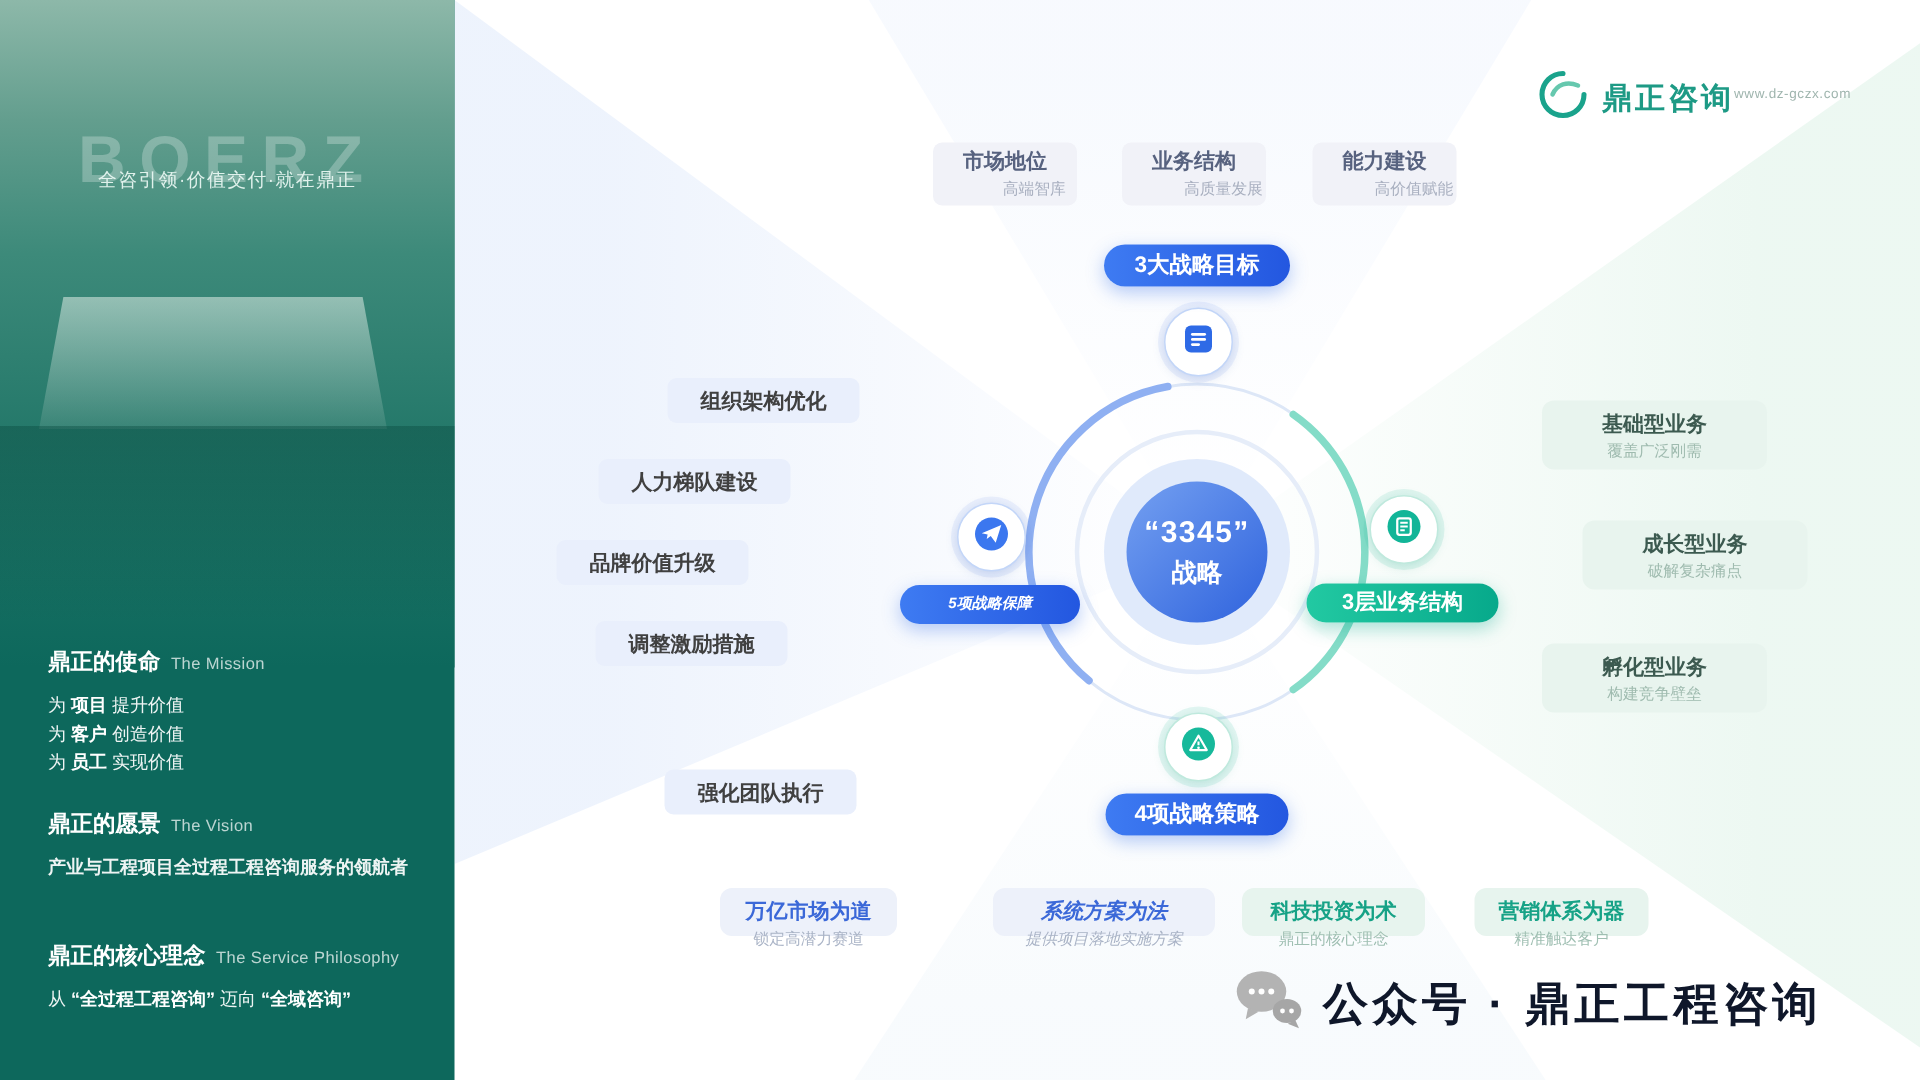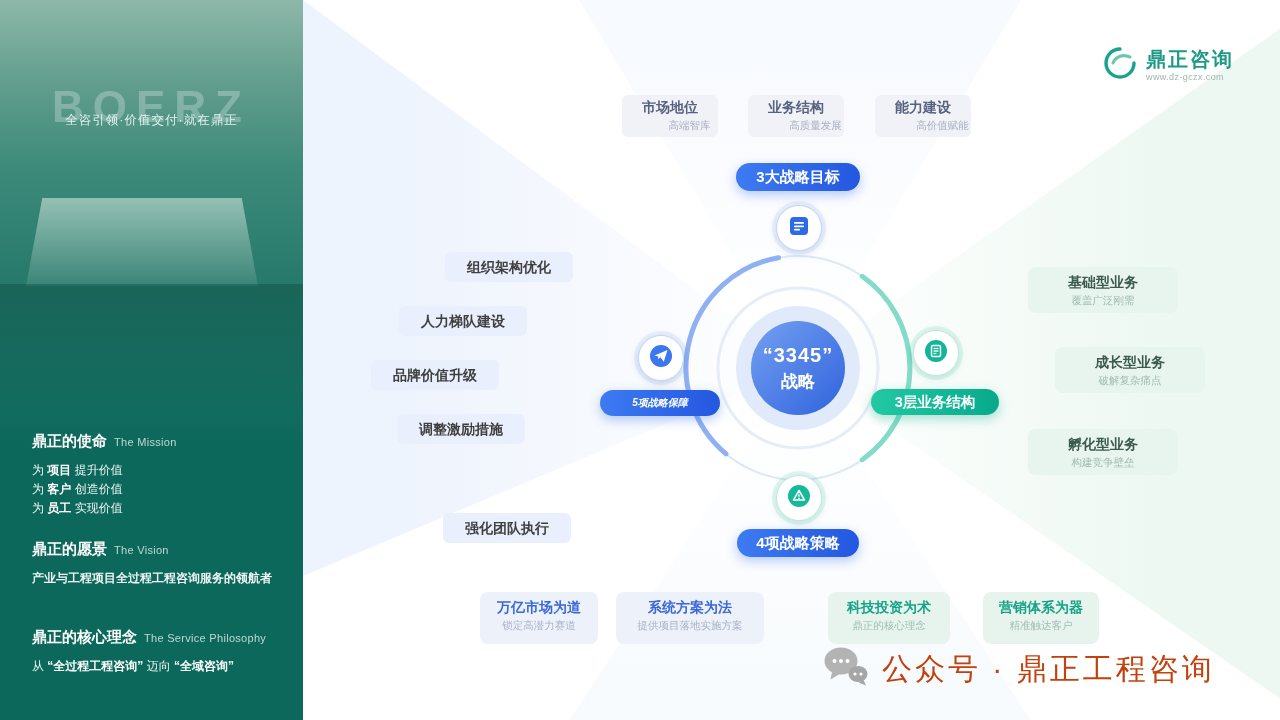--- a/index.html
+++ b/index.html
@@ -39,21 +39,21 @@
   .side-section { position:absolute; left:32px; width:248px; }
   .sec-title { font-size:15px; font-weight:bold; color:#fff; }
   .sec-title .en { font-size:11px; font-weight:normal; color:rgba(255,255,255,.72); margin-left:7px; letter-spacing:.3px; }
   .sec-body { margin-top:10px; font-size:12px; line-height:19px; color:rgba(255,255,255,.93); }
   .sec-body b { color:#fff; }
   .mission { top:432px; } .vision { top:540px; } .philosophy { top:628px; }
   .vision .bold-line { font-weight:bold; }
 
   
   .brand { position:absolute; right:46px; top:46px; display:flex; align-items:center; gap:9px; z-index:3; }
-  .brand-col { display:flex; flex-direction:column; line-height:1.1; }
+  .brand-col { display:flex; flex-direction:row; line-height:1.1; }
   .brand-name { font-size:20px; font-weight:bold; color:#1d9a85; letter-spacing:2px; }
   .brand-site { font-size:9px; color:#9fb5ae; margin-top:3px; letter-spacing:.4px; }
 
   
   .tbox { position:absolute; top:95px; width:96px; height:42px; background:#f1f2f8; border-radius:6px;
     display:flex; flex-direction:column; align-items:center; justify-content:center; z-index:2; }
   .tbox .t { font-size:14px; font-weight:bold; color:#57627f; }
   .tbox .s { font-size:10.5px; color:#a9b0c0; margin-top:2px;margin-left:39px; }
 
   .pill { position:absolute; z-index:4; color:#fff; font-weight:bold; text-align:center; border-radius:16px; }
@@ -83,32 +83,32 @@
     color:#404040; font-weight:bold; font-size:14px; text-align:center; line-height:30px; }
   .lbox1 { left:445px; top:252px; } .lbox2 { left:399px; top:306px; } .lbox3 { left:371px; top:360px; }
   .lbox4 { left:397px; top:414px; } .lbox5 { left:443px; top:468px;margin-top:45px; }
 
   .rbox { position:absolute; width:150px; height:46px; background:#e8f4ee; border-radius:8px; z-index:2;
     text-align:center; box-sizing:border-box; padding-top:7px; }
   .rbox .t { font-size:14px; font-weight:bold; color:#3c5a50; }
   .rbox .s { font-size:10.5px; color:#9fbbaf; margin-top:2px; }
   .rbox1 { left:1028px; top:267px; } .rbox2 { left:1055px; top:347px; } .rbox3 { left:1028px; top:429px; }
 
-  .bbox { position:absolute; top:592px; height:52px; border-radius:8px; z-index:2; text-align:center;
+  .bbox { position:absolute; top:592px; height:32px; border-radius:8px; z-index:2; text-align:center;
     box-sizing:border-box; padding-top:7px; }
   .bbox .t { font-size:14px; font-weight:bold; }
   .bbox .s { font-size:10.5px; margin-top:2px; }
   .bbox-blue  { background:#edf1fa; } .bbox-blue .t { color:#3b68d8; } .bbox-blue .s { color:#a9b3c6; }
   .bbox-green { background:#e7f4ee; } .bbox-green .t { color:#16a286; } .bbox-green .s { color:#9fbfb2; }
-  .bbox1 { left:480px; width:118px; } .bbox2 { left:616px; width:148px; }
+  .bbox1 { left:480px; width:118px; } .bbox2 { left:662px; width:148px;font-style:italic; }
   .bbox3 { left:828px; width:122px; } .bbox4 { left:983px; width:116px; }
 
   
   .footer { position:absolute; left:822px; top:646px; display:flex; align-items:center; gap:14px; z-index:3; }
-  .footer-text { font-size:30px; color:#c2410c; letter-spacing:3px; font-weight:400; }
+  .footer-text { font-size:30px; color:#0f172a; letter-spacing:3px; font-weight:700; }
 </style>
 </head>
 <body>
 
 <div class="stage">
 
   <div class="beam beam-left"></div>
   <div class="beam beam-right"></div>
   <div class="beam beam-top"></div>
   <div class="beam beam-bottom"></div>

